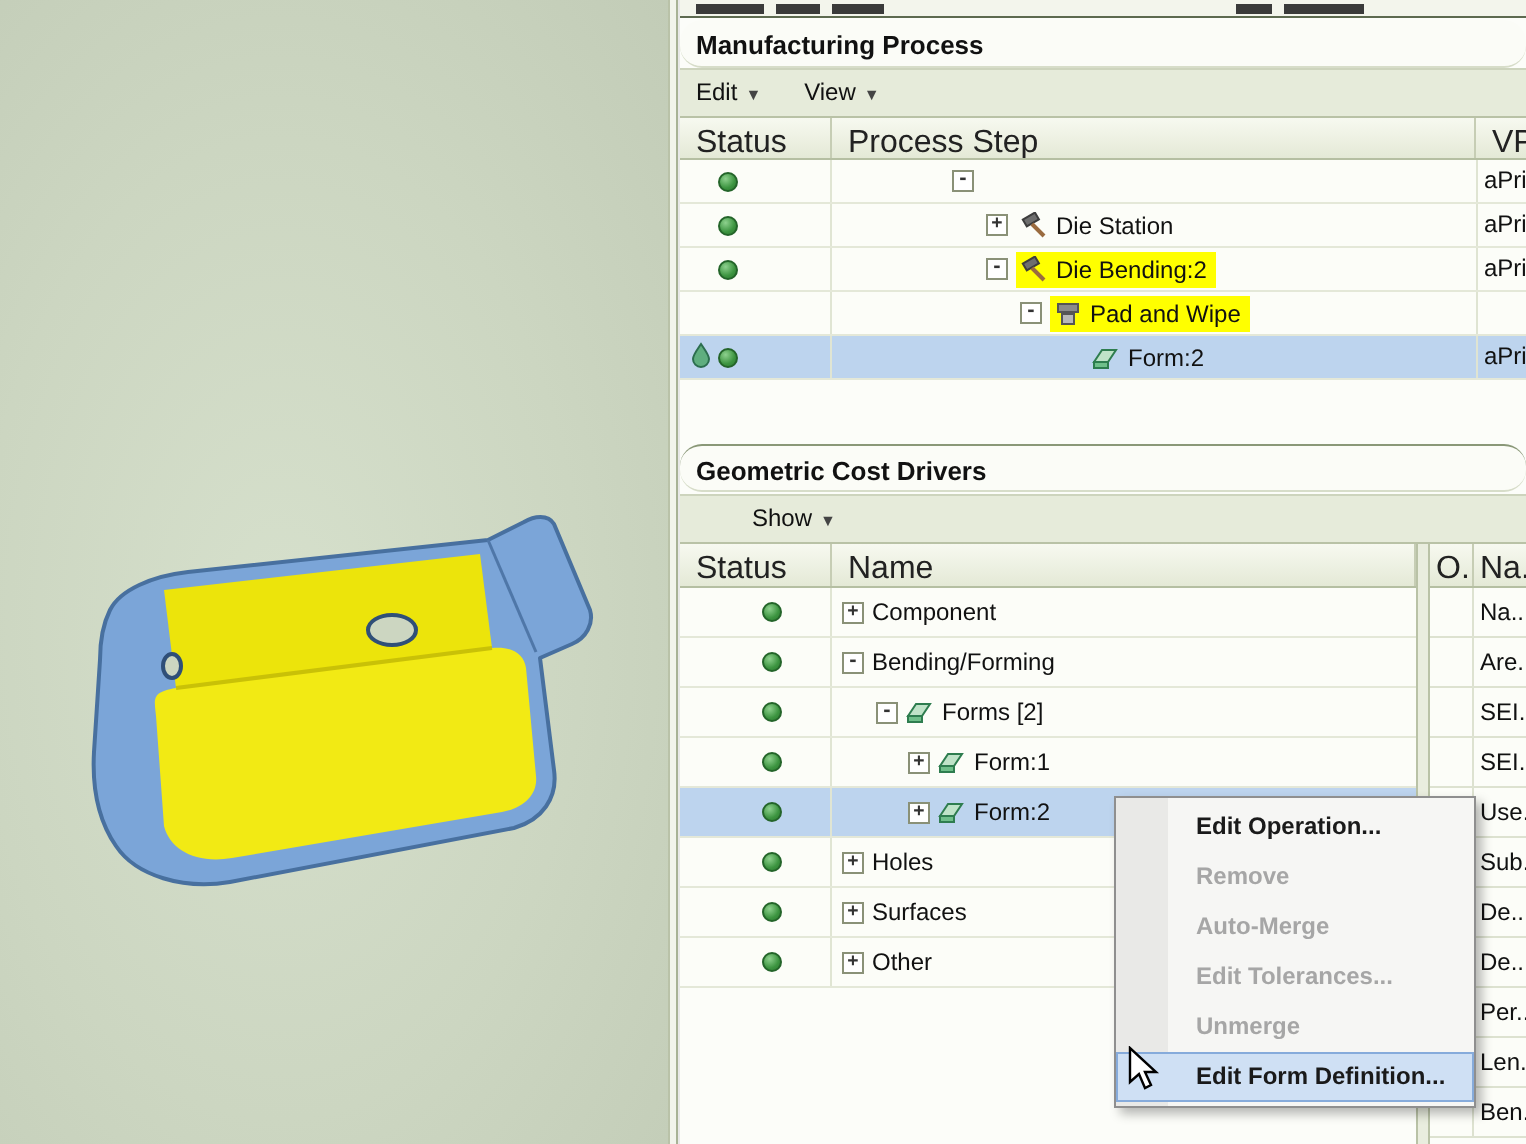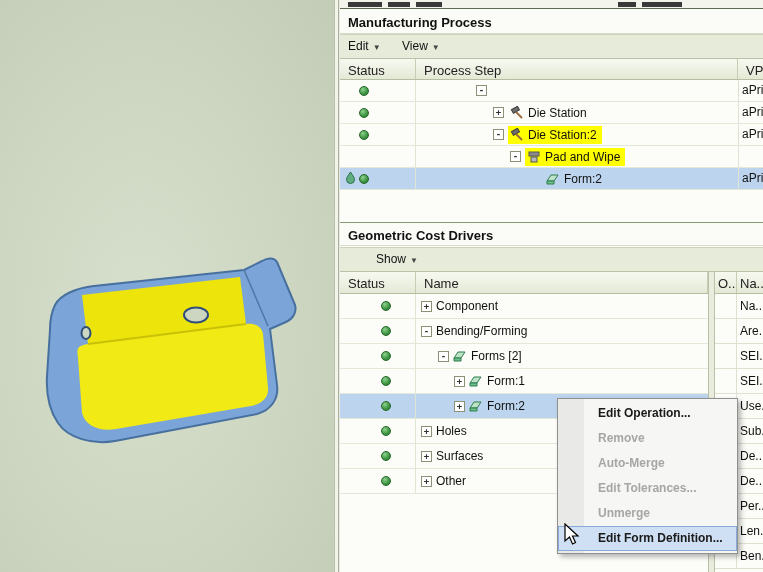--- a/index.html
+++ b/index.html
@@ -22,21 +22,21 @@
   .rightpane { position:absolute; left:340px; top:0; width:423px; height:572px; background:#fcfdf9; }
   .clip-strip { position:absolute; left:0; top:0; width:100%; height:9px; background:#f3f5ec; border-bottom:1px solid #5d6a50; overflow:hidden; }
   .frag { position:absolute; top:2px; height:5px; background:#3a3a3a; }
   .f1 { left:8px;  width:34px; }
   .f2 { left:48px; width:22px; }
   .f3 { left:76px; width:26px; }
   .f4 { left:278px; width:18px; }
   .f5 { left:302px; width:40px; }
   .panel-title {
     position:absolute; left:0; width:100%; height:24px; background:#fbfcf7;
-    font-weight:bold; font-size:13px; padding:5px 0 0 8px; border-bottom:1px solid #d7ddc9;
+    font-weight:bold; font-size:13px; padding:5px 0 0 8px; border-bottom:1px solid #d7ddc9;border-radius:11px;
   }
   .mp-title { top:10px; }
   .gcd-title { top:222px; border-top:1px solid #8a9878; }
   .toolbar {
     position:absolute; left:0; width:100%; background:#e6ebda;
     border-top:1px solid #cdd4bd; border-bottom:1px solid #b9c2a6;
   }
   .mp-toolbar { top:34px; height:25px; }
   .gcd-toolbar { top:247px; height:25px;padding-left:28px; }
   .menu-btn { display:inline-block; padding:4px 9px 0 8px; font-size:12px; height:100%; cursor:default; }
@@ -46,21 +46,21 @@
     background:#fff; border:1px solid #9aa488; font-size:12px; line-height:18px;
     padding-left:5px; white-space:nowrap; overflow:hidden;
   }
   .thead {
     position:absolute; left:0; width:100%; height:21px;
     background:linear-gradient(#f7f9f0,#e4e9d6); border-bottom:1px solid #b5bfa2;
   }
   .mp-head { top:59px; }
   .gcd-head { top:272px; height:22px; }
   .hc {
-    position:absolute; top:0; height:100%; font-size:13px; color:#222;
+    position:absolute; top:0; height:100%; font-size:16px; color:#222;
     padding:4px 0 0 8px; border-right:1px solid #c6cdb4; overflow:hidden; white-space:nowrap;
   }
   .hc.nb { border-right:none; }
   
   .mrow, .grow {
     position:absolute; left:0; display:flex; align-items:center;
     background:#fcfdf8; border-bottom:1px solid #e4e8d8; font-size:12px;
   }
   .mrow { width:423px; height:22px; }
   .grow { width:368px; height:25px; }
@@ -185,21 +185,21 @@
       </div>
     <span class="ind" style="width:77px"></span>
     <span class="exp">-</span>
     <span class="hl">
       <span class="icon">
         <svg width="14" height="14">
             <rect x="2" y="2" width="7" height="4" fill="#6e6e6e" stroke="#3d3d3d" transform="rotate(-30 5 4)"></rect>
             <line x1="6" y1="6" x2="12" y2="12" stroke="#9a6b3f" stroke-width="2"></line>
           </svg>
       </span>
-      <span class="lbl">Die Station:2</span>
+      <span class="lbl">Die Bending:2</span>
     </span>
     <span class="vpec">aPri</span>
   </div>
 
   <div class="mrow" style="top:146px">
     <div class="cs"></div>
     <span class="ind" style="width:94px"></span>
     <span class="exp">-</span>
     <span class="hl">
       <span class="icon">

